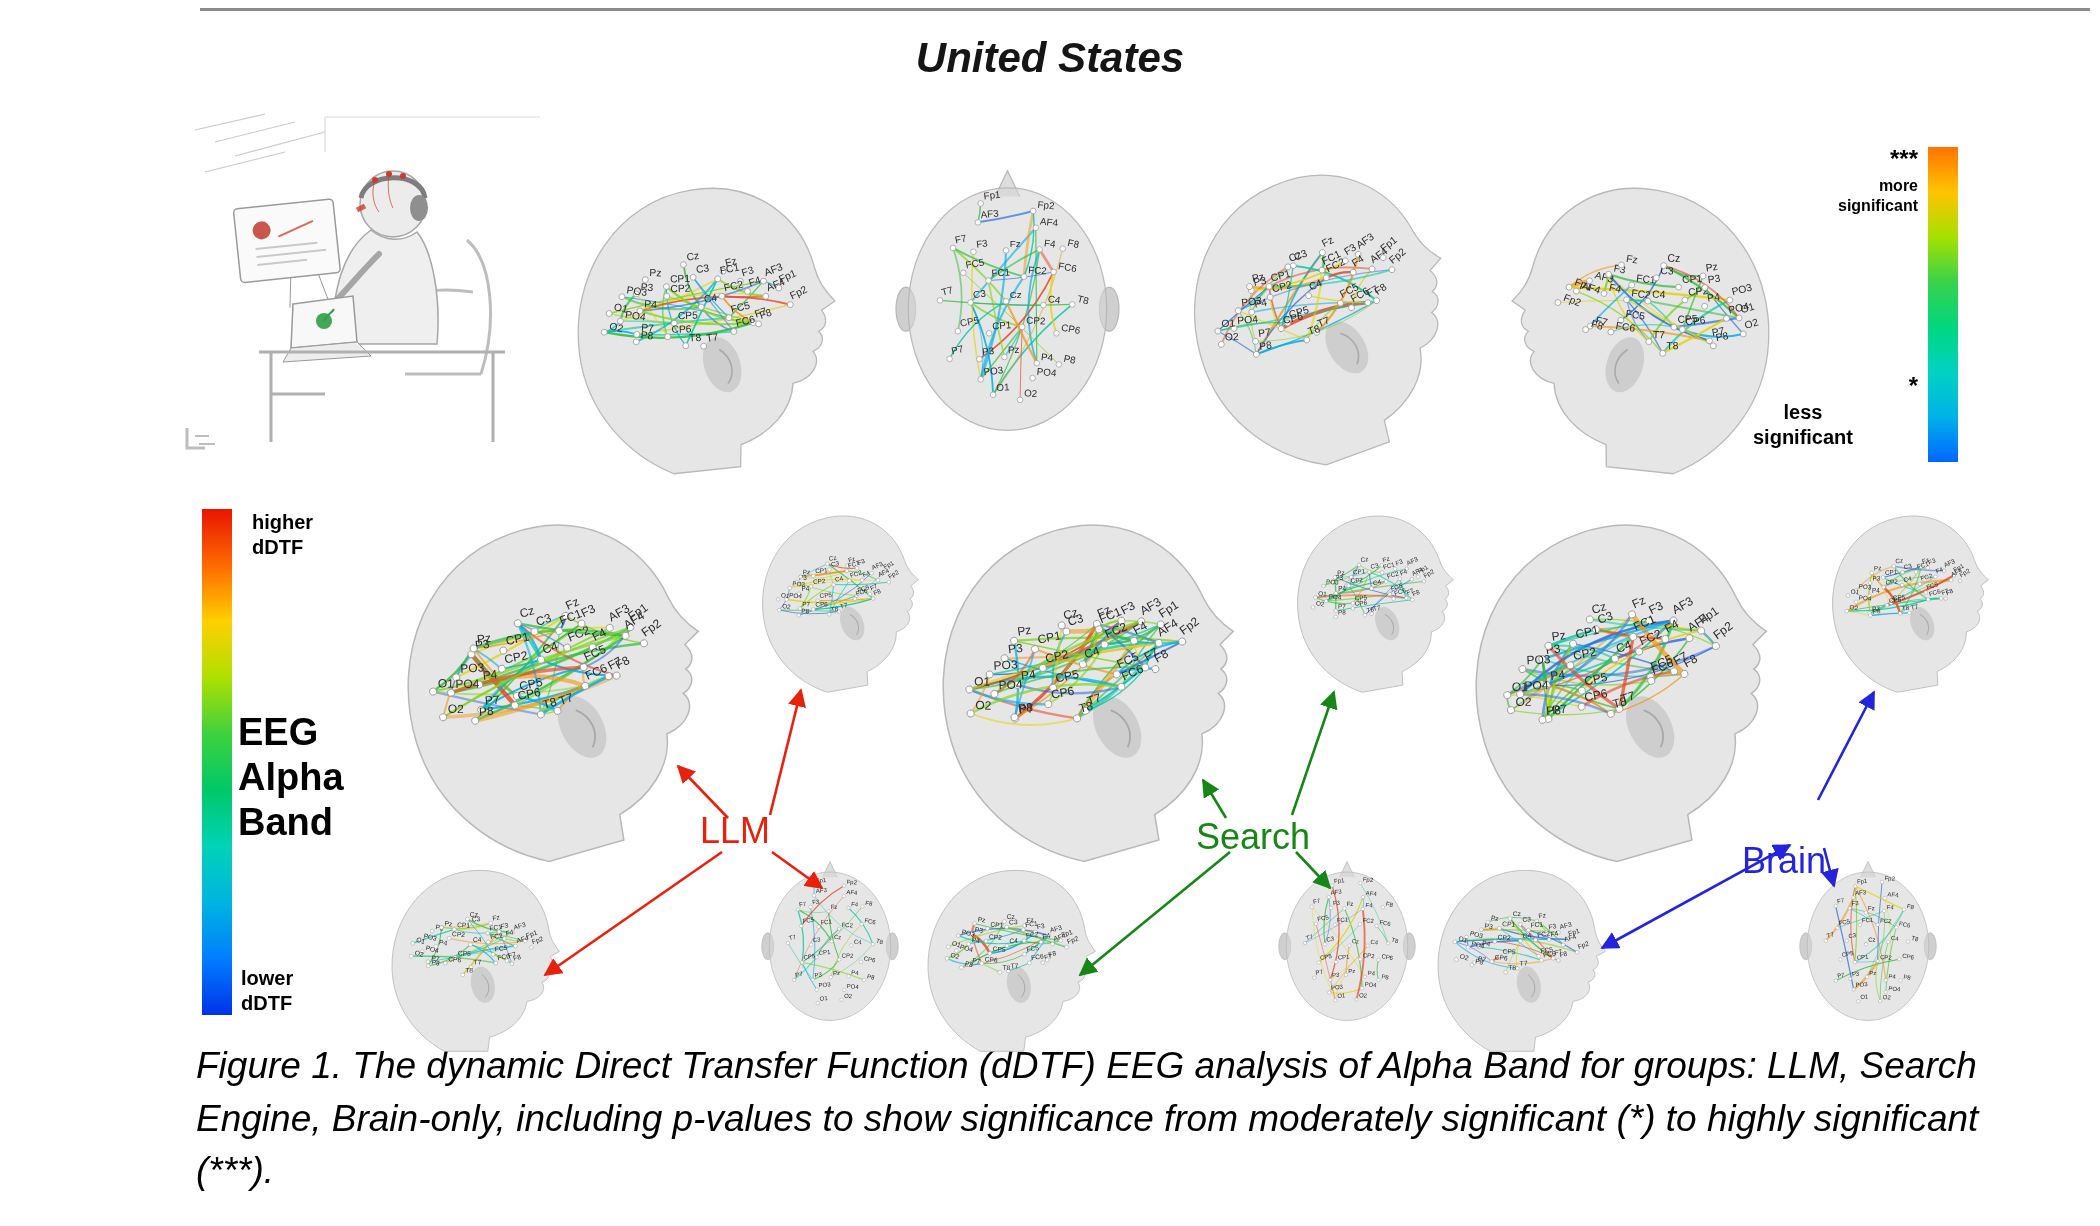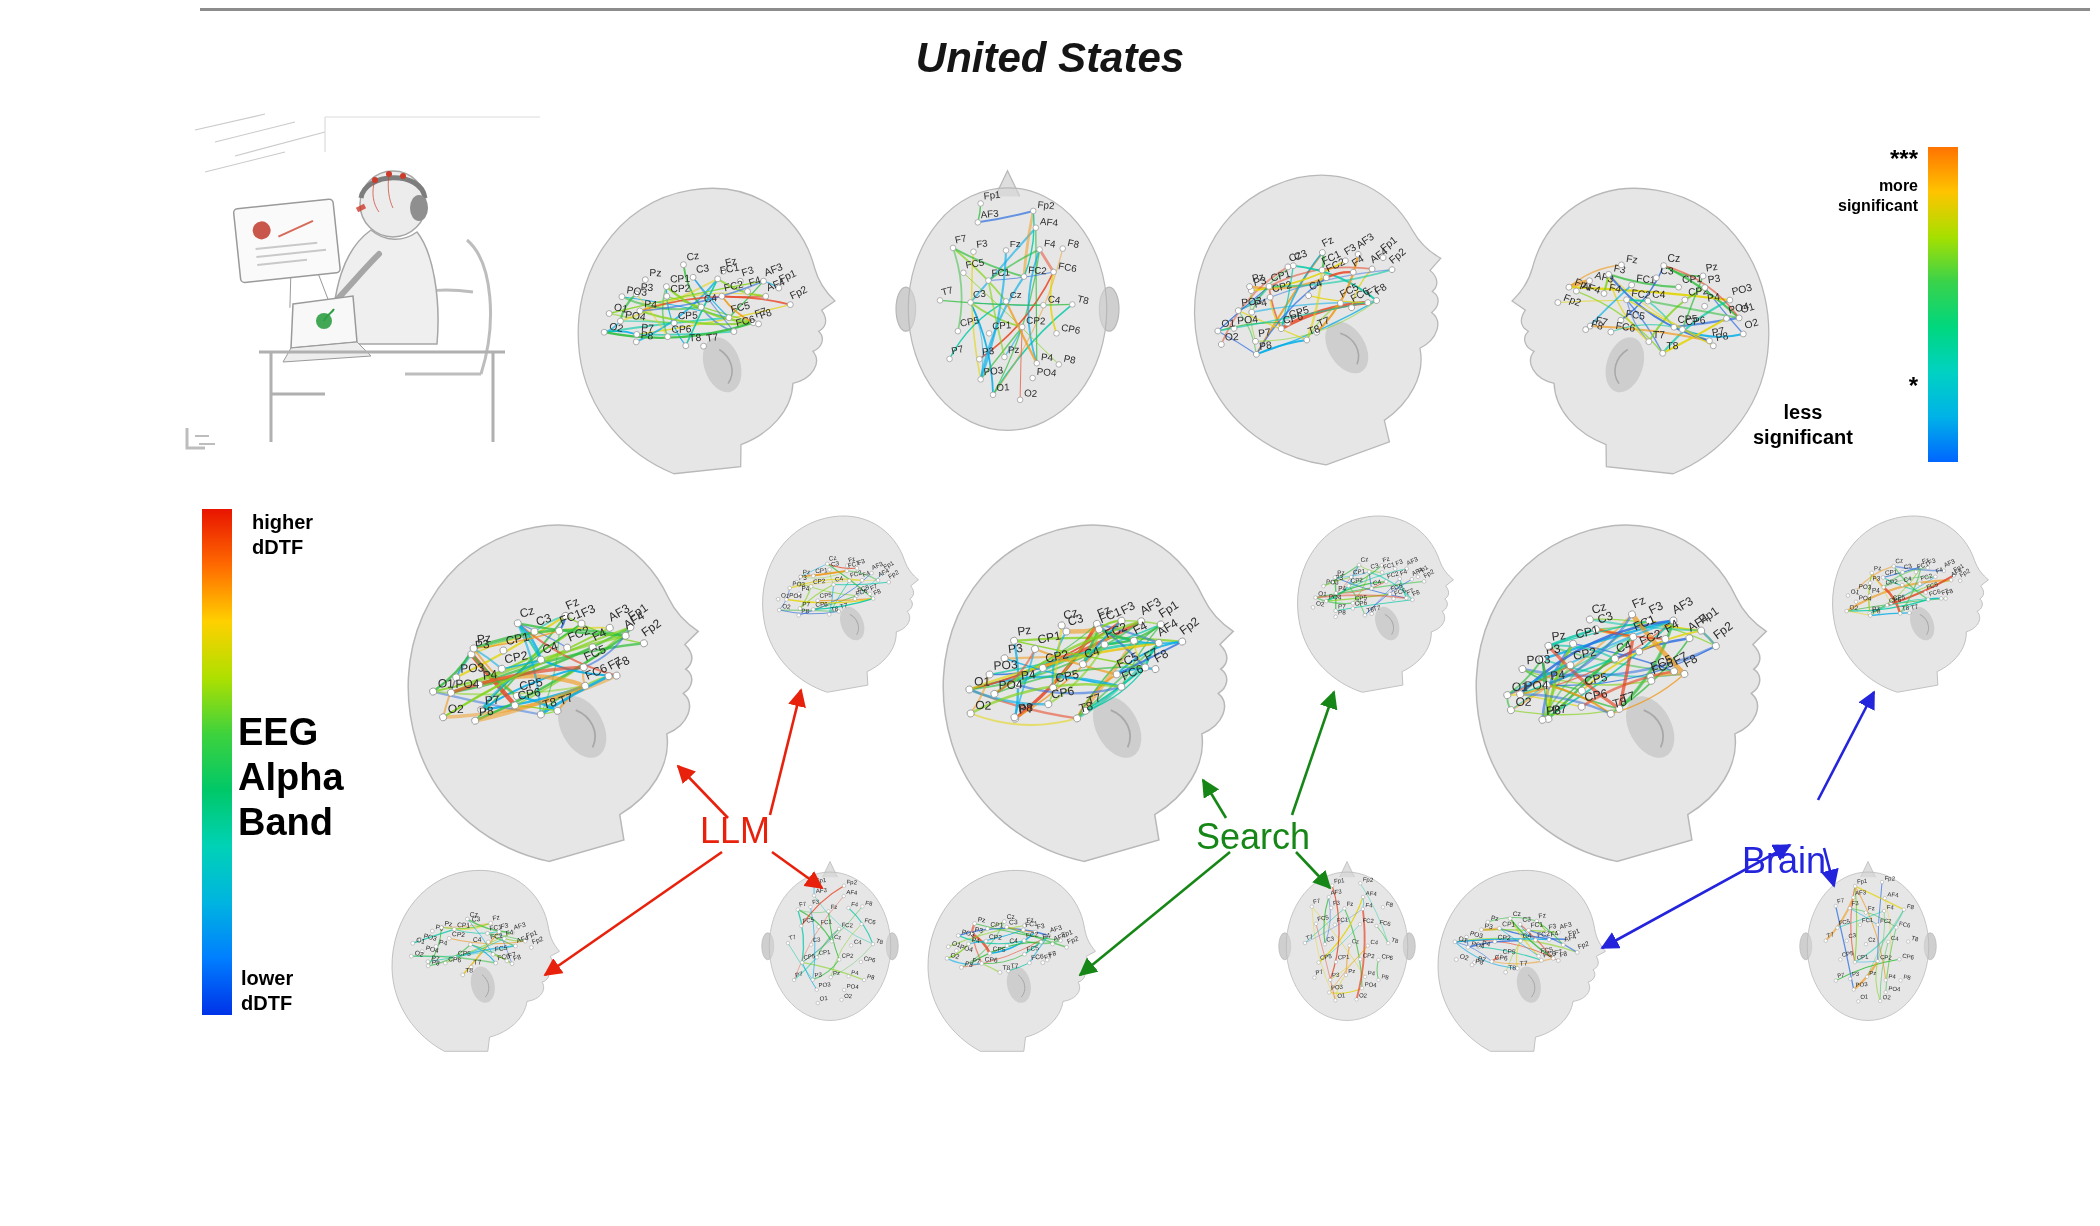--- a/index.html
+++ b/index.html
@@ -1839,14 +1839,15 @@
       <line x1="772" y1="852" x2="822" y2="888" stroke="#e8210c" stroke-width="2.6" marker-end="url(#arr0)"></line>
       <line x1="1226" y1="818" x2="1203" y2="780" stroke="#168716" stroke-width="2.6" marker-end="url(#arr1)"></line>
       <line x1="1292" y1="815" x2="1334" y2="692" stroke="#168716" stroke-width="2.6" marker-end="url(#arr1)"></line>
       <line x1="1230" y1="852" x2="1080" y2="975" stroke="#168716" stroke-width="2.6" marker-end="url(#arr1)"></line>
       <line x1="1296" y1="852" x2="1330" y2="888" stroke="#168716" stroke-width="2.6" marker-end="url(#arr1)"></line>
       <line x1="1818" y1="800" x2="1874" y2="692" stroke="#2424dd" stroke-width="2.6" marker-end="url(#arr2)"></line>
       <line x1="1790" y1="845" x2="1602" y2="948" stroke="#2424dd" stroke-width="2.6" marker-end="url(#arr2)" marker-start="url(#arr2)"></line>
       <line x1="1824" y1="848" x2="1834" y2="886" stroke="#2424dd" stroke-width="2.6" marker-end="url(#arr2)"></line>
     </svg>
 
+  <div id="caption" class="abs">Figure 1. The dynamic Direct Transfer Function (dDTF) EEG analysis of Alpha Band for groups: LLM, Search Engine, Brain-only, including p-values to show significance from moderately significant (*) to highly significant (***).</div>
 
 </div>
 
 </body></html>

